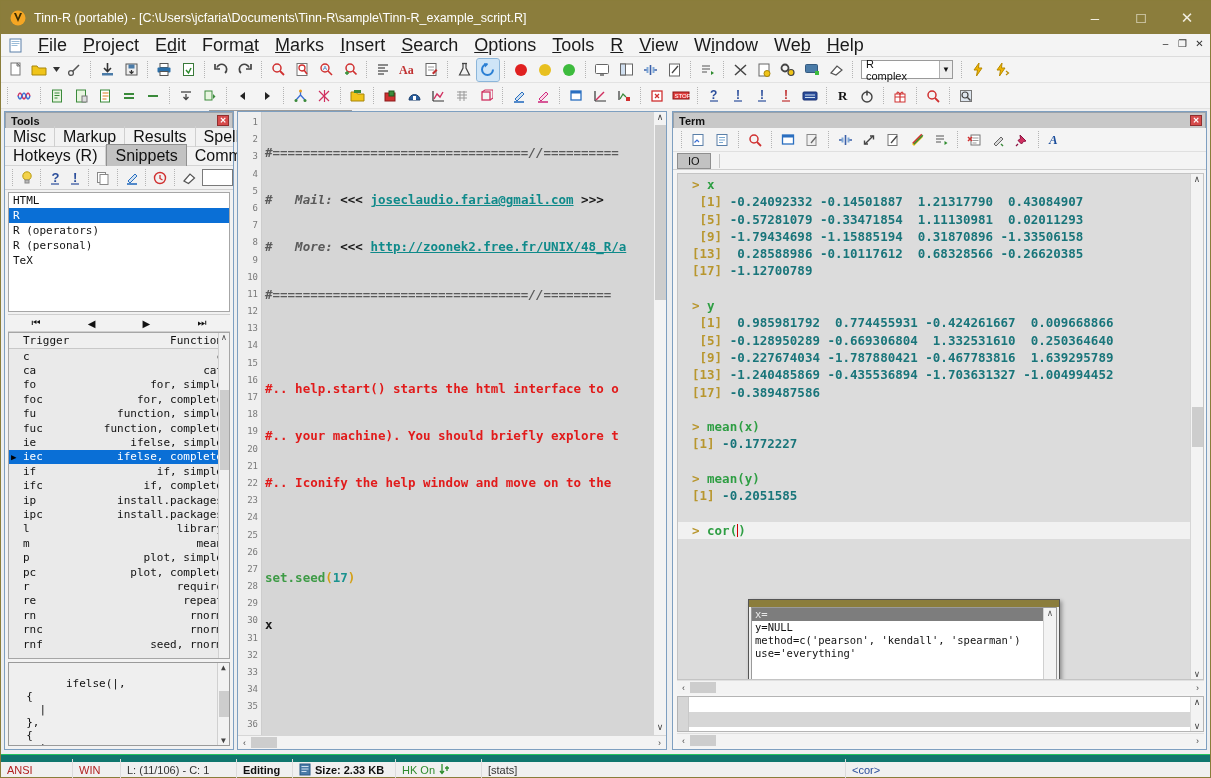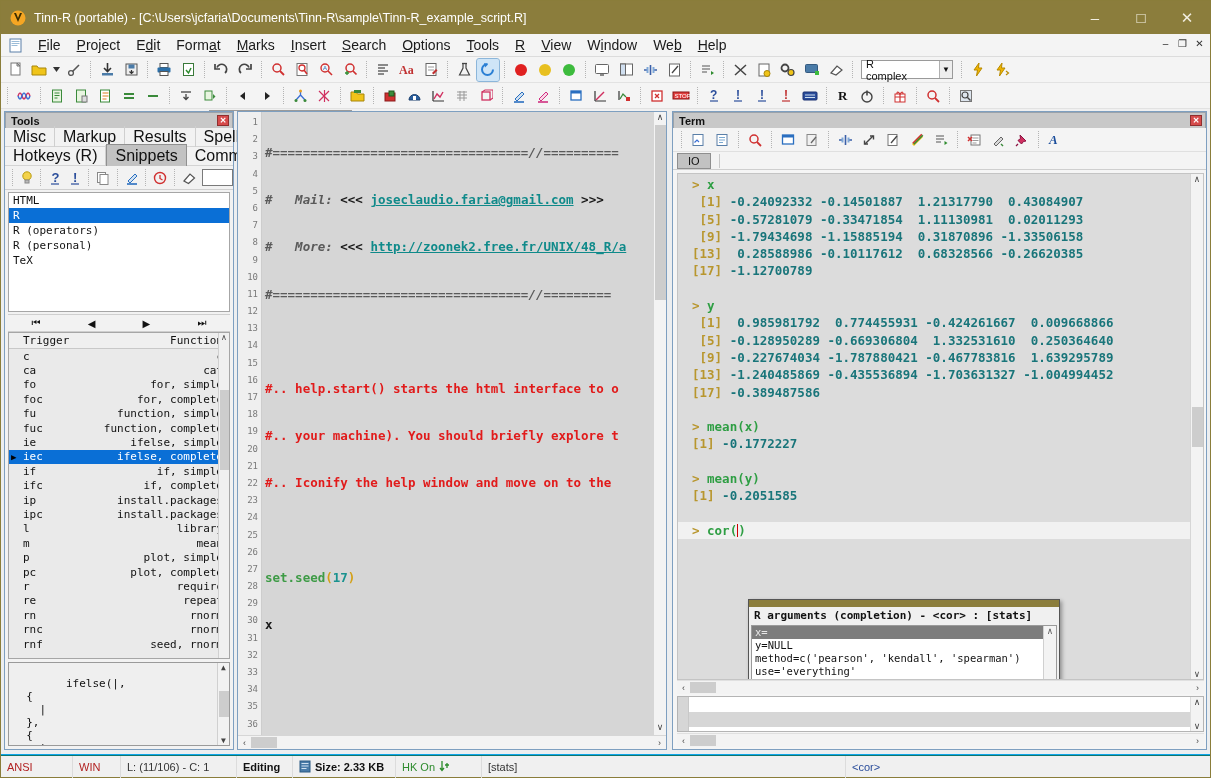--- a/index.html
+++ b/index.html
@@ -7,21 +7,21 @@
     margin: 0; padding: 0;
     width: 1211px; height: 778px;
     overflow: hidden;
     font-family: "Liberation Sans", sans-serif;
     font-size: 12px;
     background: #f0f0f0;
   }
   #app {
     width: 1211px; height: 778px;
     position: relative;
-    background: #0ea5e9;
+    background: #22c55e;
     border: 1px solid #8a7d3a;
   }
 
   
   #titlebar {
     height: 33px;
     background: #8b7d3c;
     display: flex; align-items: center;
     padding-left: 8px;
     color: #ffffff;
@@ -50,21 +50,21 @@
     border-bottom: 1px solid #dcdcdc;
     display: flex; align-items: center;
     position: relative;
   }
   #menubar .doc-ico {
     width: 22px; margin-left: 3px; margin-right: 4px;
     display: flex; align-items: center; justify-content: center;
   }
   #menubar .mi {
     padding: 2px 8px;
-    font-size: 14px; color: #1a1a1a;
+    font-size: 18px; color: #1a1a1a;
     white-space: nowrap;
   }
   #menubar .mi u { text-decoration: underline; }
   #menubar .mdibtns {
     position: absolute; right: 3px; top: 2px;
     display: flex; gap: 2px;
   }
   #menubar .mdibtn {
     width: 15px; height: 15px;
     display: flex; align-items: center; justify-content: center;
@@ -486,21 +486,21 @@
     display: flex; flex-direction: column;
     justify-content: space-between; align-items: center;
     font-size: 9px; color: #444;
   }
 
   
   #statusbar {
     position: absolute; left: 0; right: 0; bottom: 0;
     height: 22px;
     background: #f0f0f0;
-    border-top: 1px solid #0f766e;
+    border-top: 7px solid #0f766e;
     display: flex; align-items: center;
     font-size: 11px;
   }
   #statusbar .cell {
     display: flex; align-items: center; gap: 4px;
     padding: 0 6px; height: 22px;
     border-right: 1px solid #dcdcdc;
     white-space: nowrap;
   }
   .s-red { color: #b22222; }
@@ -1442,21 +1442,20 @@
         <div class="cline"><span class="t-prompt">&gt;&nbsp;</span><span class="t-cmd">mean(x)</span></div>
         <div class="cline"><span class="t-idx">[1]</span><span class="t-val"> -0.1772227</span></div>
         <div class="cline"></div>
         <div class="cline"><span class="t-prompt">&gt;&nbsp;</span><span class="t-cmd">mean(y)</span></div>
         <div class="cline"><span class="t-idx">[1]</span><span class="t-val"> -0.2051585</span></div>
         <div class="cline"></div>
         <div class="cline cur"><span class="t-prompt">&gt;&nbsp;</span><span class="t-cmd">cor(</span><span class="caret"></span><span class="t-cmd">)</span></div>
 
         <div id="acpopup">
           <div class="acbar"></div>
-          <div class="actitle">R arguments (completion) - &lt;cor&gt; : [stats]</div>
           <div class="aclist">
             <div class="acitem sel">x=</div>
             <div class="acitem">y=NULL</div>
             <div class="acitem">method=c('pearson', 'kendall', 'spearman')</div>
             <div class="acitem">use='everything'</div>
             <div class="acscroll">
               <span>∧</span>
 
             </div>
           </div>

